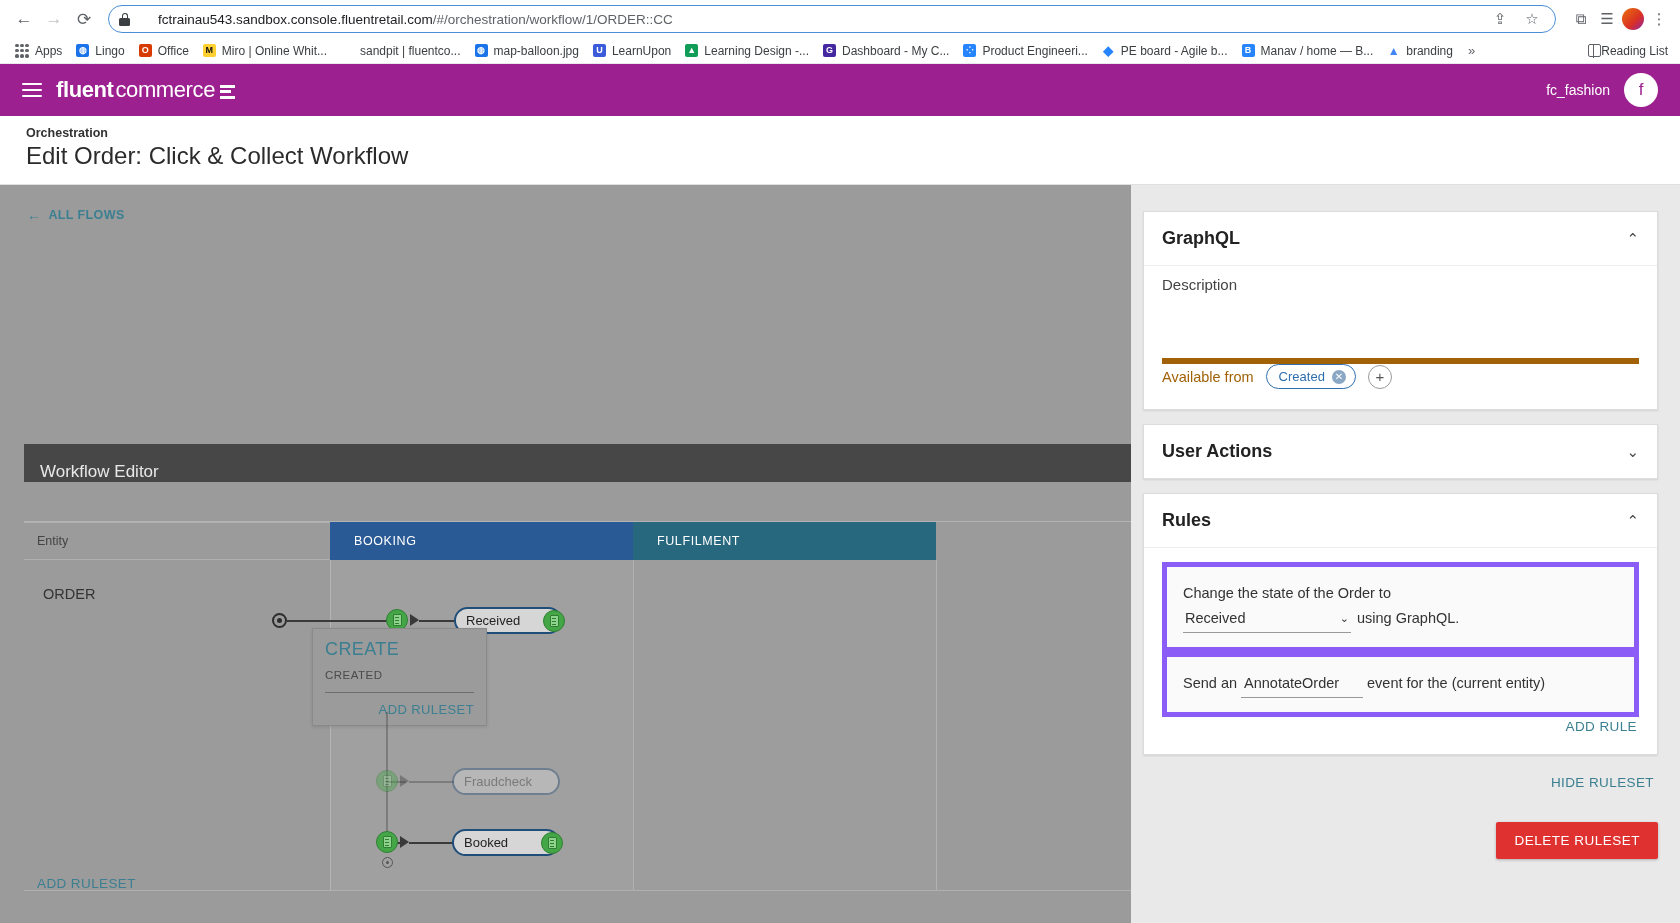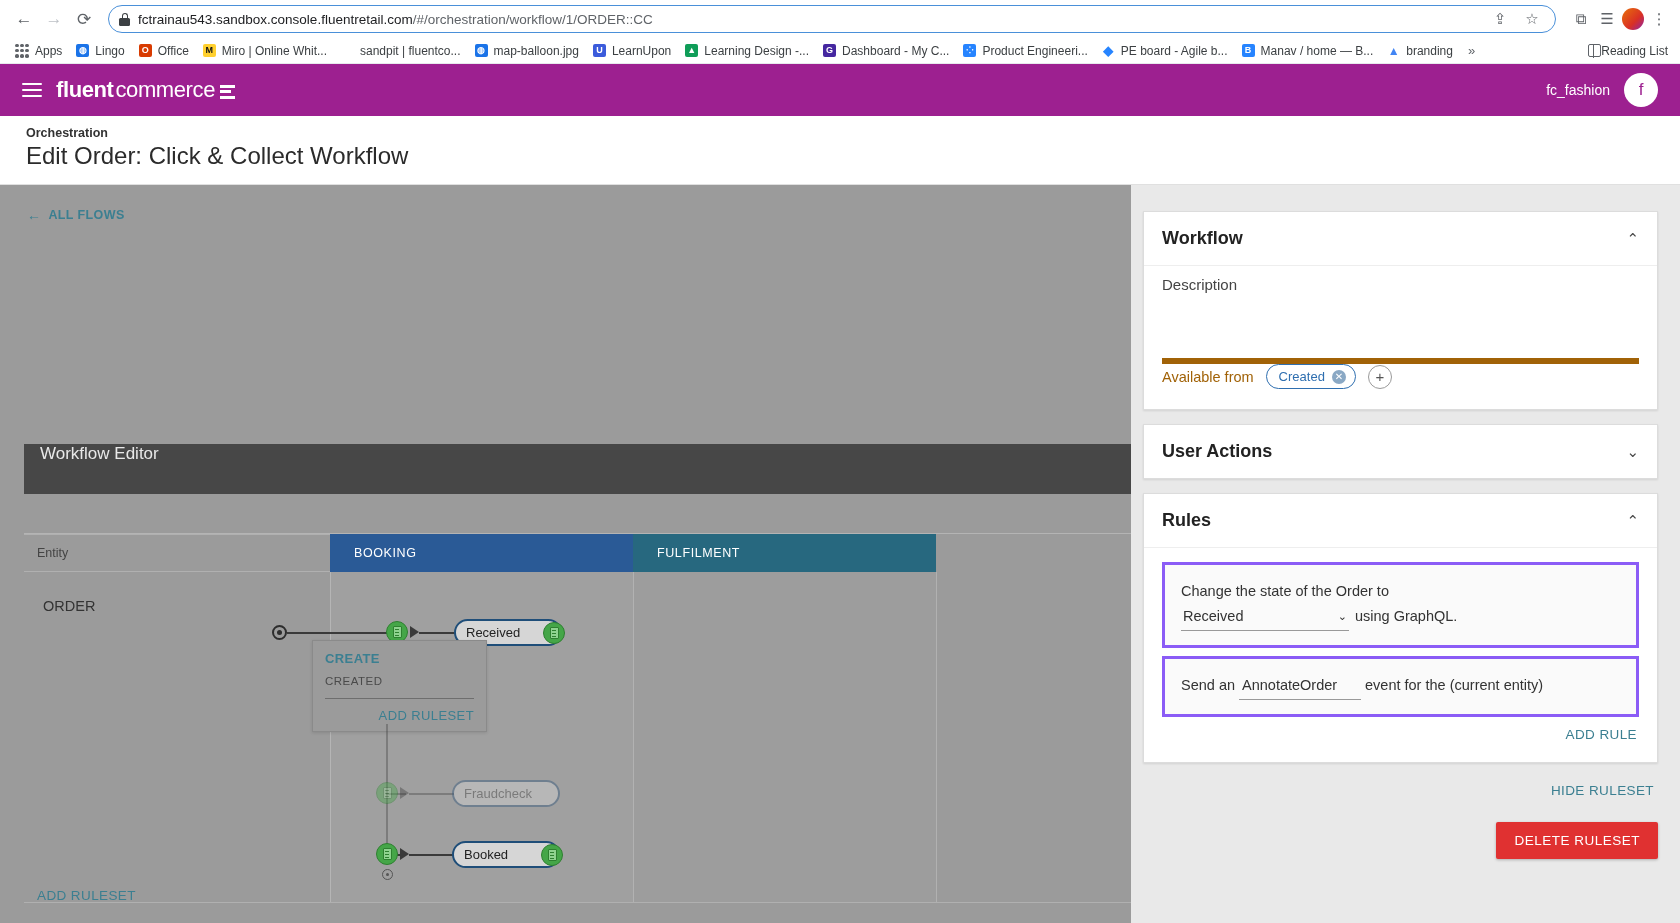--- a/index.html
+++ b/index.html
@@ -37,21 +37,21 @@
   }
   .lock-icon .shackle {
     position: absolute; top: 0; left: 2.5px; width: 6px; height: 6px;
     border: 1.6px solid #3c4043; border-bottom: none;
     border-radius: 4px 4px 0 0;
   }
   .url-text {
     font-size: 13.5px; color: #202124; white-space: nowrap;
     font-family: "Liberation Sans", sans-serif;
   }
-  .url-text .host { color: #202124; }
+  .url-text .host { color: #202124; margin-left: 20px; }
   .url-text .path { color: #5f6368; }
 
   .omni-right { display: flex; align-items: center; gap: 10px; padding-right: 2px; }
   .icon-btn {
     width: 22px; height: 22px; display: flex; align-items: center;
     justify-content: center; color: #5f6368; font-size: 15px; flex: none;
   }
 
   .chrome-right { display: flex; align-items: center; gap: 4px; padding-left: 4px; }
   .profile-pic {
@@ -148,21 +148,21 @@
     letter-spacing: 0.4px; padding: 22px 0 0 27px;
     display: inline-flex; align-items: center; gap: 7px;
   }
   .all-flows .arrow { font-size: 14px; }
 
   .editor-card {
     position: absolute; left: 24px; top: 259px; right: 0; bottom: 0;
     background: #9b9b9b;
   }
   .editor-title-bar {
-    background: #474747; height: 50px; display: flex; align-items: flex-start;
+    background: #474747; height: 38px; display: flex; align-items: flex-end;
     padding: 0 16px; color: #e8e8e8; font-size: 17px;
   }
   .editor-toolbar { height: 40px; background: #9b9b9b; border-bottom: 1px solid #b4b4b4;}
 
   .grid-header { display: flex; height: 38px; font-size: 12.5px; }
   .gh-entity {
     width: 306px; background: #9b9b9b; color: #444;
     display: flex; align-items: center; padding-left: 13px;
     border-top: 1px solid #b0b0b0; border-bottom: 1px solid #b0b0b0;
   }
@@ -236,21 +236,21 @@
     position: absolute; right: -5px; top: 1px;
   }
 
   .ruleset-popover {
     position: absolute; left: 288px; top: 68px; width: 175px;
     background: #9b9b9b; border: 1px solid #8a8a8a;
     padding: 10px 12px 8px 12px;
     box-shadow: 0 1px 3px rgba(0,0,0,0.12);
   }
   .rsp-title {
-    color: #3b7f91; font-size: 13px; font-weight: bold;
+    color: #3b7f91; font-size: 18px; font-weight: normal;
     letter-spacing: 0.4px; margin-bottom: 9px;
   }
   .rsp-state {
     color: #4a4a4a; font-size: 11.5px; letter-spacing: 0.5px;
     padding-bottom: 11px; border-bottom: 1px solid #6e6e6e;
   }
   .rsp-add {
     text-align: right; color: #3b7f91; font-size: 13px;
     letter-spacing: 0.4px; padding-top: 9px;
   }
@@ -307,22 +307,22 @@
     color: #fff; font-size: 10px; display: flex; align-items: center;
     justify-content: center; line-height: 1;
   }
   .add-circle {
     width: 24px; height: 24px; border-radius: 50%; border: 1px solid #9a9a9a;
     color: #555; display: flex; align-items: center; justify-content: center;
     font-size: 15px; background: #fff;
   }
 
   .rule-card {
-    border: 3px solid #8b5cf6; background: #fafafa;
-    padding: 14px 16px; margin-bottom: 8px; font-size: 14.5px;
+    border: 5px solid #8b5cf6; background: #fafafa;
+    padding: 14px 16px; margin-bottom: 0; font-size: 14.5px;
     color: #333; line-height: 1.7;
   }
   .rule-select {
     display: inline-flex; align-items: center; justify-content: space-between;
     width: 168px; border-bottom: 1px solid #999; background: transparent;
     font-size: 14.5px; color: #333; padding: 0 2px 2px 2px; margin-right: 6px;
   }
   .rule-select .chevd { font-size: 11px; color: #333; }
   .inline-field {
     display: inline-block; min-width: 122px; border-bottom: 1px solid #999;
@@ -560,21 +560,21 @@
         <div class="add-ruleset-bottom">ADD RULESET</div>
         <div class="editor-footer"></div>
       </div>
     </div>
   </div>
 
   <div class="side-pane">
 
     <div class="panel-card">
       <div class="panel-head">
-        <span>Workflow</span>
+        <span>GraphQL</span>
         <span class="chev">⌃</span>
       </div>
       <div class="divider"></div>
       <div class="panel-body">
         <div class="desc-area">
           <span>Description</span>
         </div>
         <div class="avail-row">
           <span class="avail-label">Available from</span>
           <span class="chip">

